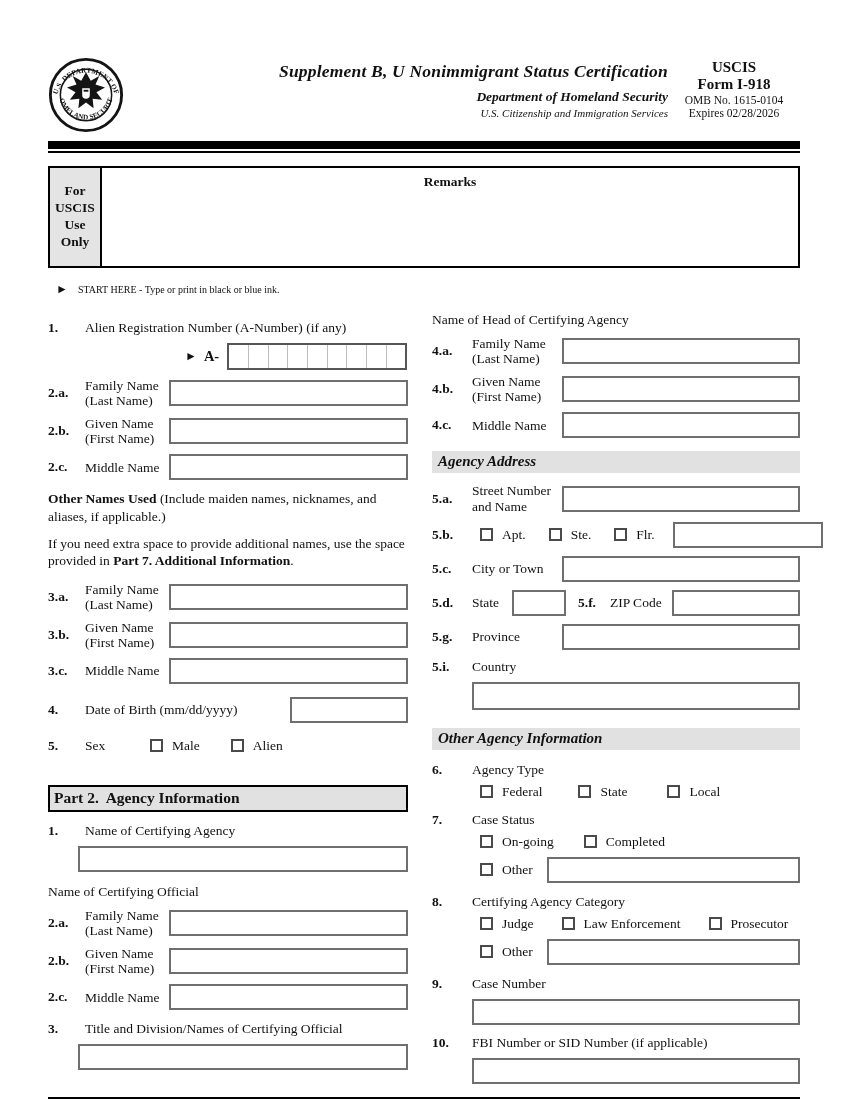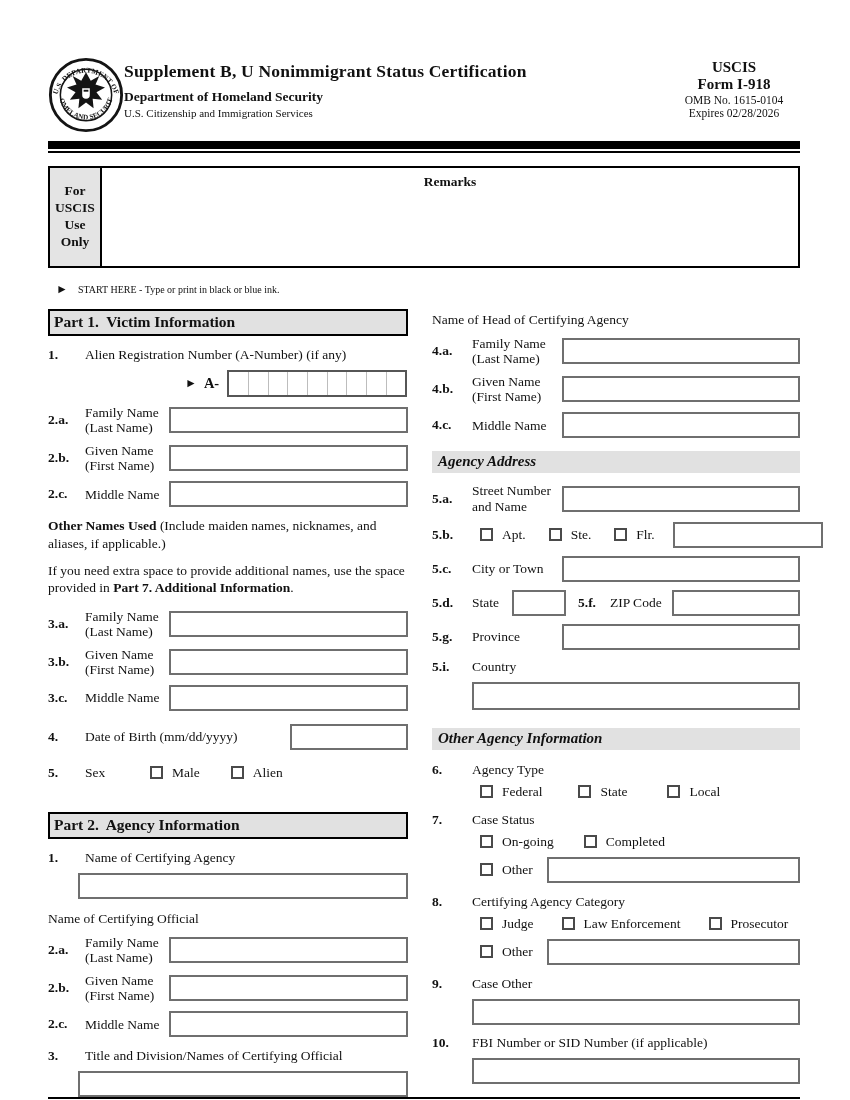--- a/index.html
+++ b/index.html
@@ -3,21 +3,21 @@
 <meta charset="utf-8">
 <style>
   * { margin:0; padding:0; box-sizing:border-box; }
   html,body { background:#fff; }
   body { font-family:"Liberation Serif", serif; color:#111; }
   .page { position:relative; width:850px; height:1100px; background:#fff; padding:57px 50px 0 48px; overflow:hidden; }
 
   
   .hdr { display:flex; align-items:flex-start; }
   .seal { flex:none; width:76px; height:76px; }
-  .hdr-center { flex:1; text-align:left; padding-top:4px; }
+  .hdr-center { flex:1; text-align:right; padding-top:4px;font-style:italic; }
   .hdr-title { font-size:17.5px; font-weight:bold; letter-spacing:.2px; }
   .hdr-dept { font-size:13.5px; font-weight:bold; margin-top:7px; }
   .hdr-agency { font-size:11px; margin-top:2px; }
   .hdr-right { flex:none; width:132px; text-align:center; padding-top:2px; }
   .hdr-uscis { font-size:15px; font-weight:bold; }
   .hdr-formno { font-size:15px; font-weight:bold; }
   .hdr-omb, .hdr-exp { font-size:11.5px; margin-top:1px; }
   .bar-thick { height:8px; background:#000; margin-top:8px; }
   .bar-thin { height:2px; background:#000; margin-top:2px; }
 
@@ -123,21 +123,20 @@
 
   <div class="start-line">
     <span class="start-arrow">►</span>
     <span class="start-text">START HERE - Type or print in black or blue ink.</span>
   </div>
 
   <div class="cols">
 
     <div class="col-l">
 
-      <div class="part-hdr">Part 1.  Victim Information</div>
 
       <div class="q-label-line">
         <span class="num">1.</span>
         <span class="qlabel">Alien Registration Number (A-Number) (if any)</span>
       </div>
       <div class="comb-row">
         <span class="comb-arrow">►</span>
         <span class="comb-prefix">A-</span>
         <div class="comb">
           <span></span>
@@ -383,21 +382,21 @@
       <div class="row" style="margin-left:40px;margin-top:7px">
         <span class="cb-pair">
           <span class="cb"></span>
           <span class="cb-lbl">Other</span>
         </span>
         <input class="ibox" style="margin-left: 14px;">
       </div>
 
       <div class="q-label-line" style="margin-top:11px">
         <span class="rnum">9.</span>
-        <span class="qlabel">Case Other</span>
+        <span class="qlabel">Case Number</span>
       </div>
       <div class="indent-input">
           <input class="ibox" style="">
         </div>
 
       <div class="q-label-line" style="margin-top:10px">
         <span class="rnum">10.</span>
         <span class="qlabel">FBI Number or SID Number (if applicable)</span>
       </div>
       <div class="indent-input">

